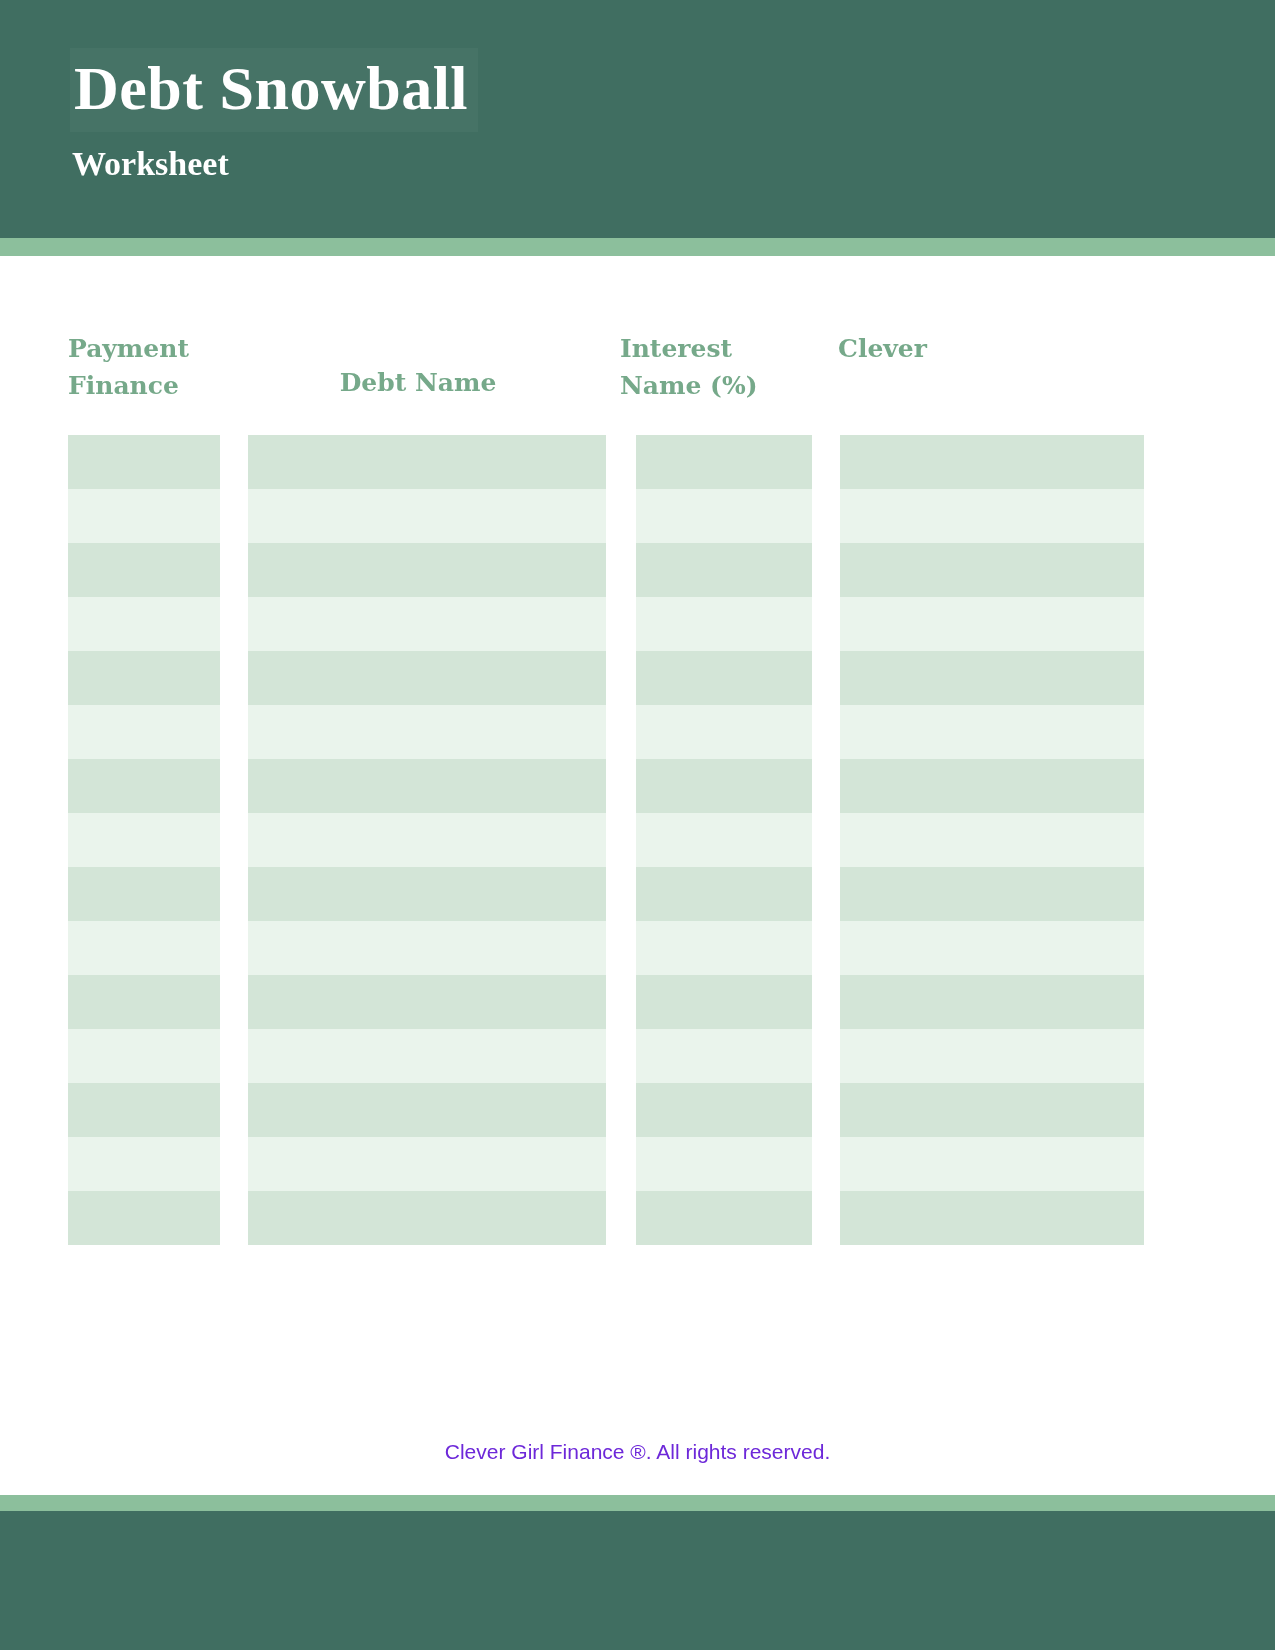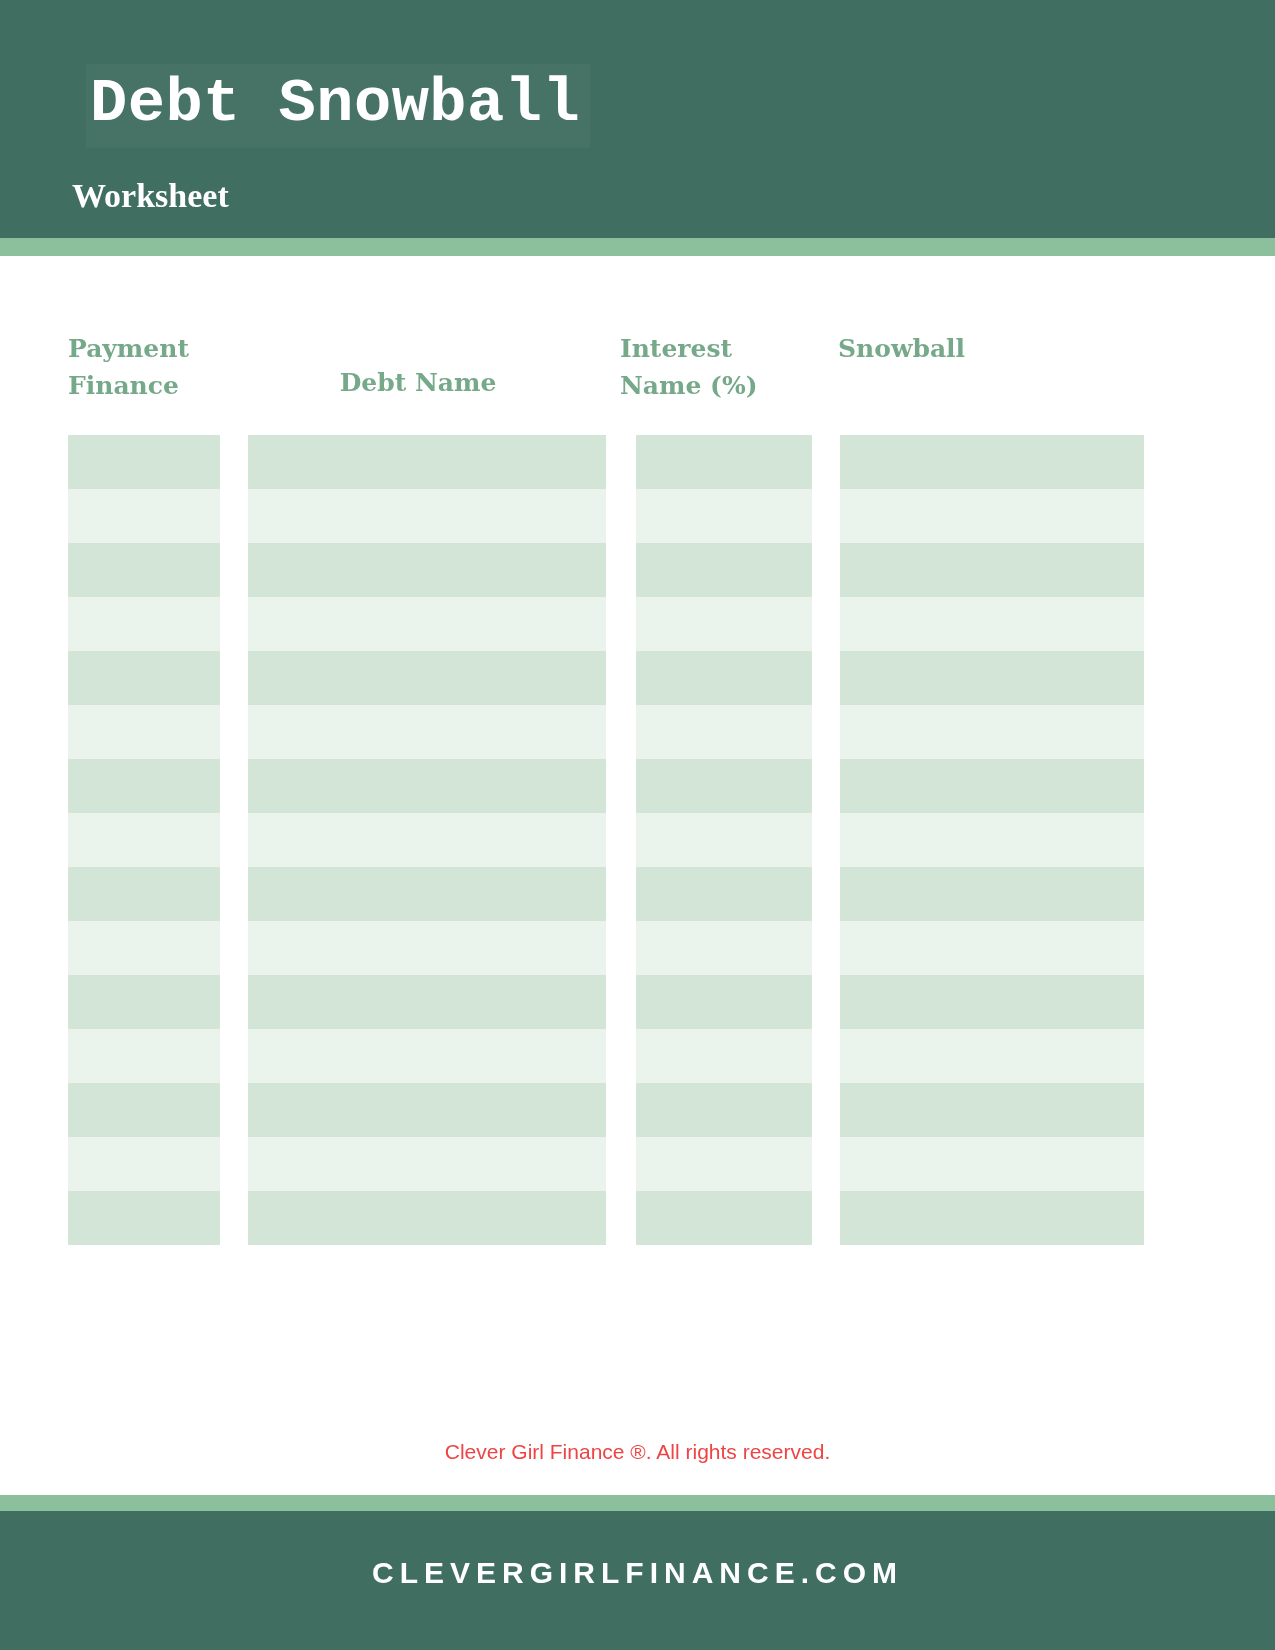--- a/index.html
+++ b/index.html
@@ -31,27 +31,27 @@
     background: #406e61;
     box-sizing: border-box;
   }
   .header-inner {
     position: absolute;
     left: 70px;
     top: 48px;
     width: 1060px;
   }
   .title {
-    font-family: Liberation Mono, monospace;
+    font-family: Liberation Serif, serif;
     font-weight: bold;
     font-size: 62px;
     line-height: 76px;
     color: #ffffff;
     letter-spacing: 0.5px;
-    margin: 16px;
+    margin: 0;
     display: inline-block;
     background: rgba(255,255,255,0.035);
     padding: 2px 10px 6px 4px;
   }
   .subtitle {
     font-family: Liberation Serif, serif;
     font-weight: bold;
     font-size: 34px;
     line-height: 44px;
     color: #ffffff;
@@ -116,21 +116,21 @@
 
   
   .footer-note {
     position: absolute;
     top: 1440px;
     left: 0;
     width: 1275px;
     text-align: center;
     font-family: "Liberation Sans", sans-serif;
     font-size: 21px;
-    color: #ef4444;
+    color: #6d28d9;
   }
   .footer-stripe {
     position: absolute;
     top: 1495px;
     left: 0;
     width: 1275px;
     height: 16px;
     background: #8cbf9c;
   }
   .footer-bar {
@@ -175,21 +175,21 @@
         <div>Finance</div>
       </div>
       <div class="col-head c2">
         <div>Debt Name</div>
       </div>
       <div class="col-head c3">
         <div>Interest</div>
         <div>Name (%)</div>
       </div>
       <div class="col-head c4">
-        <div>Snowball</div>
+        <div>Clever</div>
       </div>
     </div>
 
     <div class="rows" id="table-rows">
         <div class="row dark">
           <div class="cell c1"></div>
           <div class="cell c2"></div>
           <div class="cell c3"></div>
           <div class="cell c4"></div>
         </div>
@@ -277,15 +277,14 @@
           <div class="cell c3"></div>
           <div class="cell c4"></div>
         </div>
       </div>
 
   </div>
 
   <div class="footer-note">Clever Girl Finance ®. All rights reserved.</div>
   <div class="footer-stripe"></div>
   <div class="footer-bar"></div>
-  <div class="footer-url">CLEVERGIRLFINANCE.COM</div>
 
 </div>
 
 </body></html>

